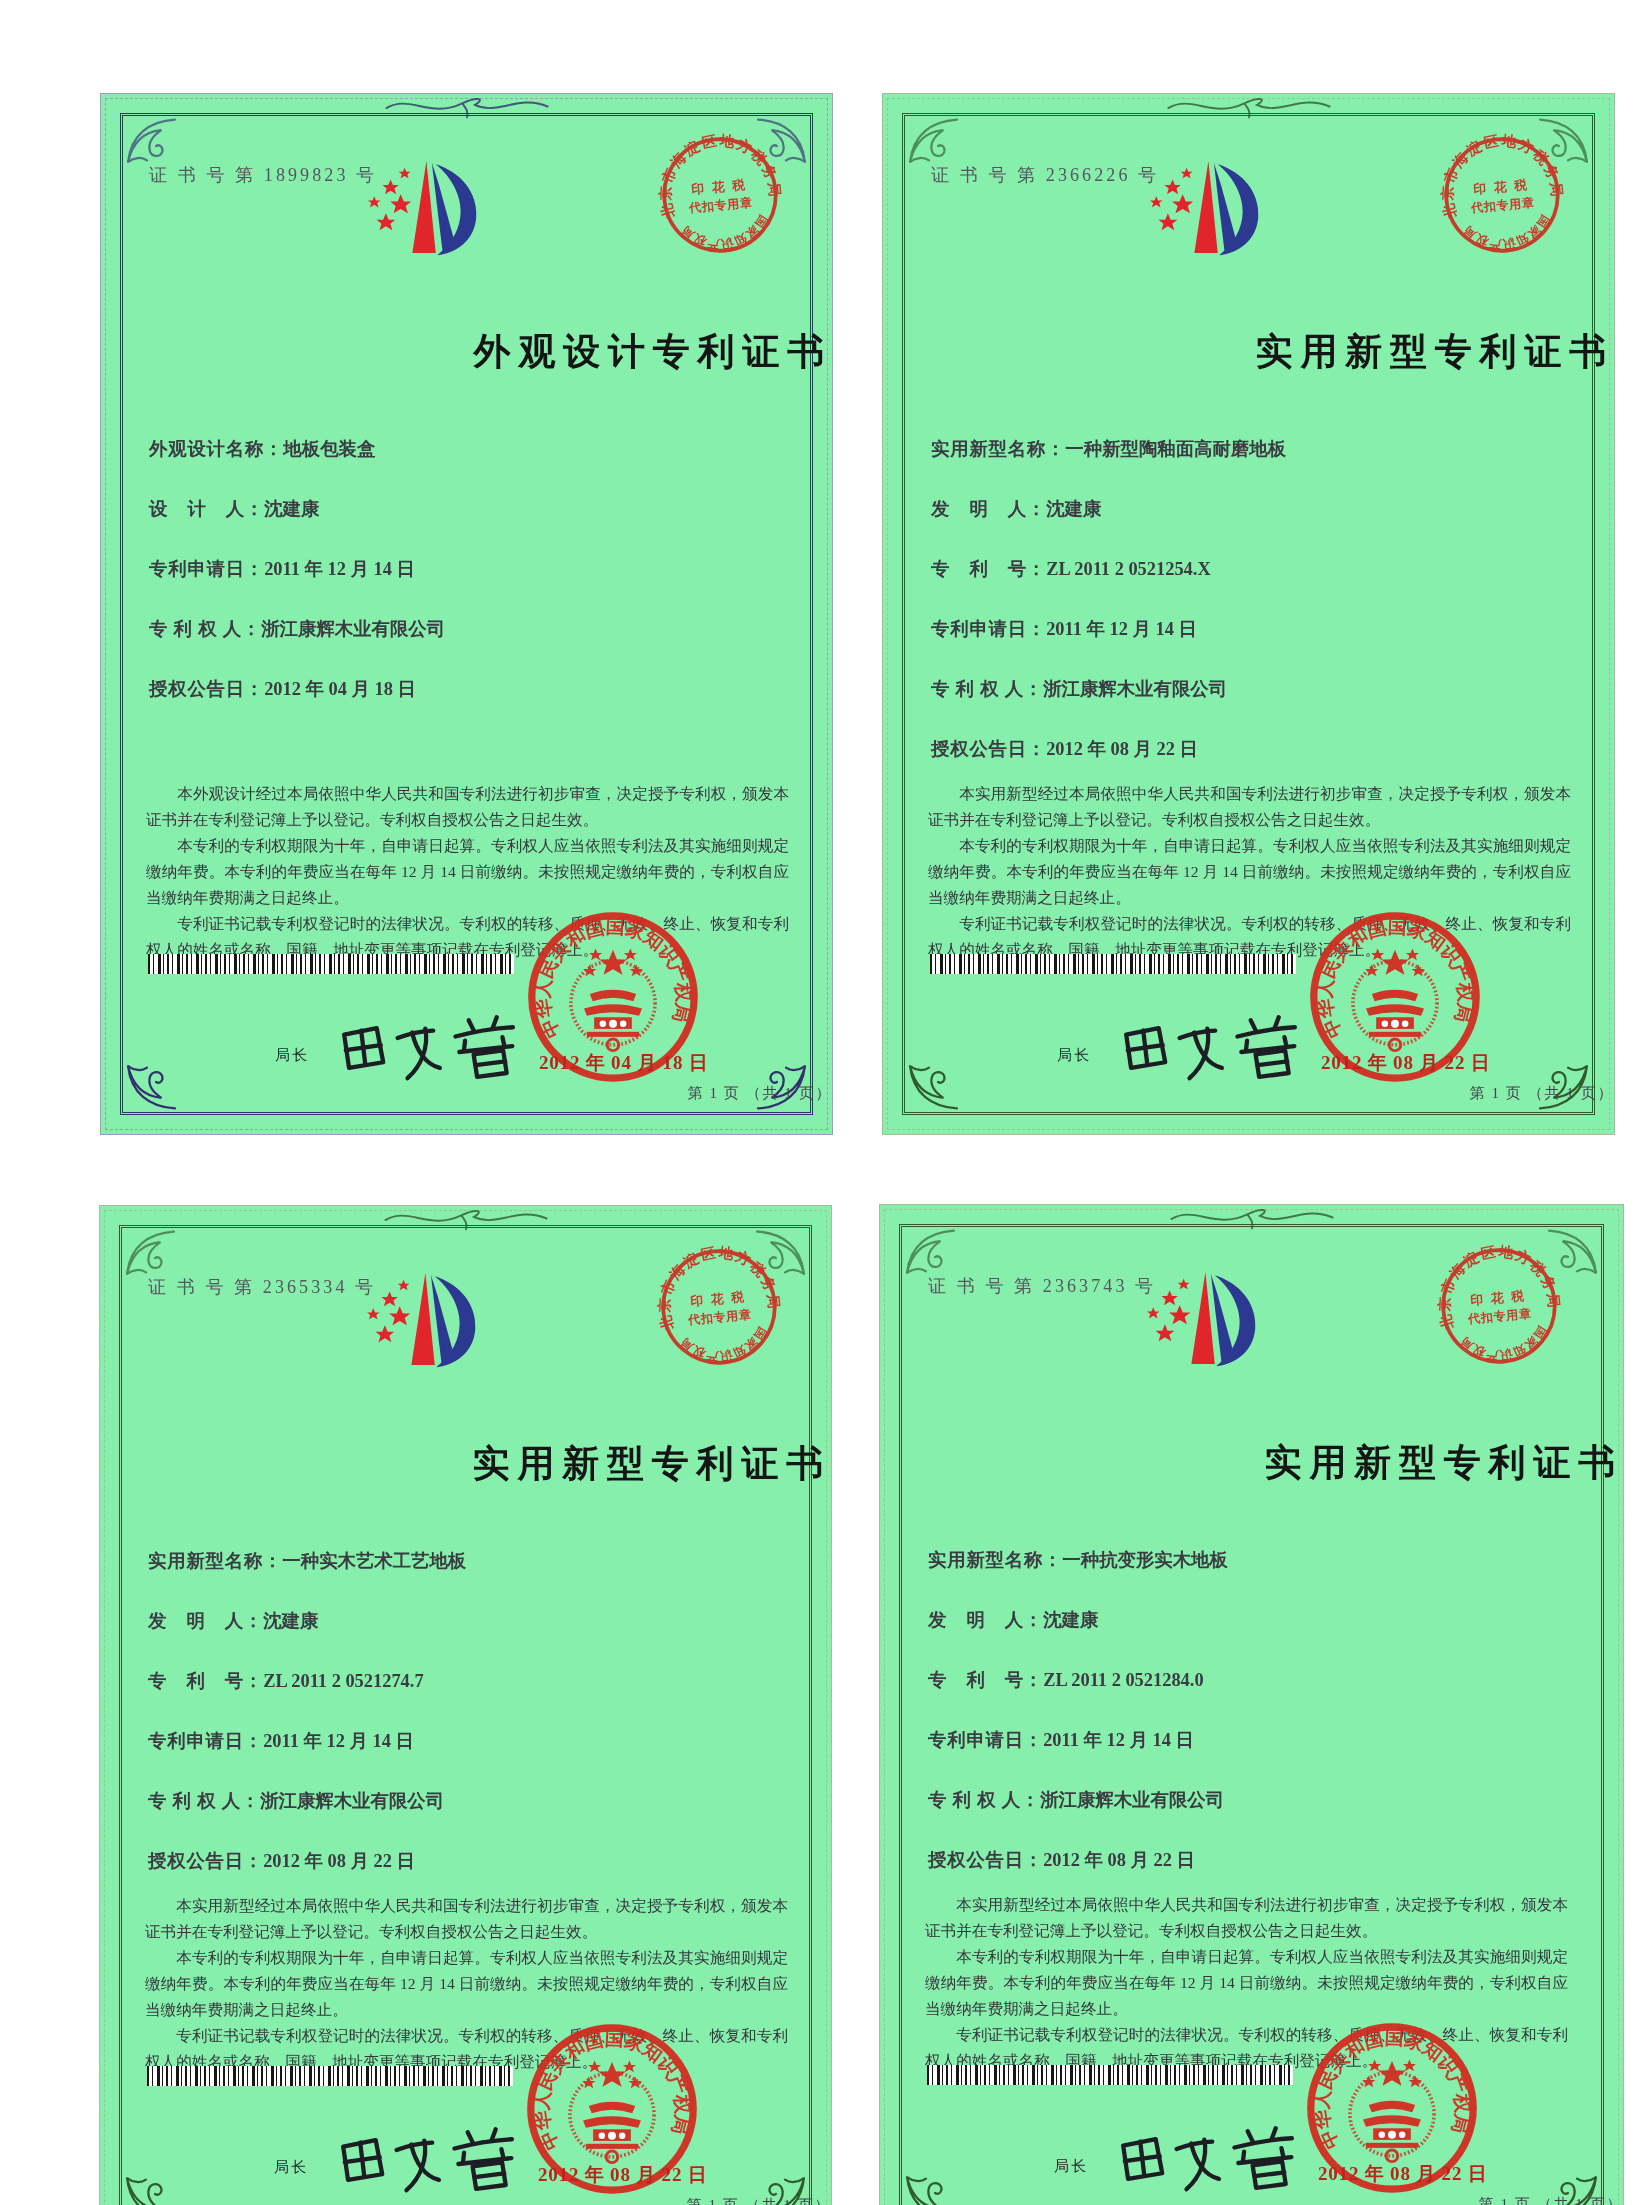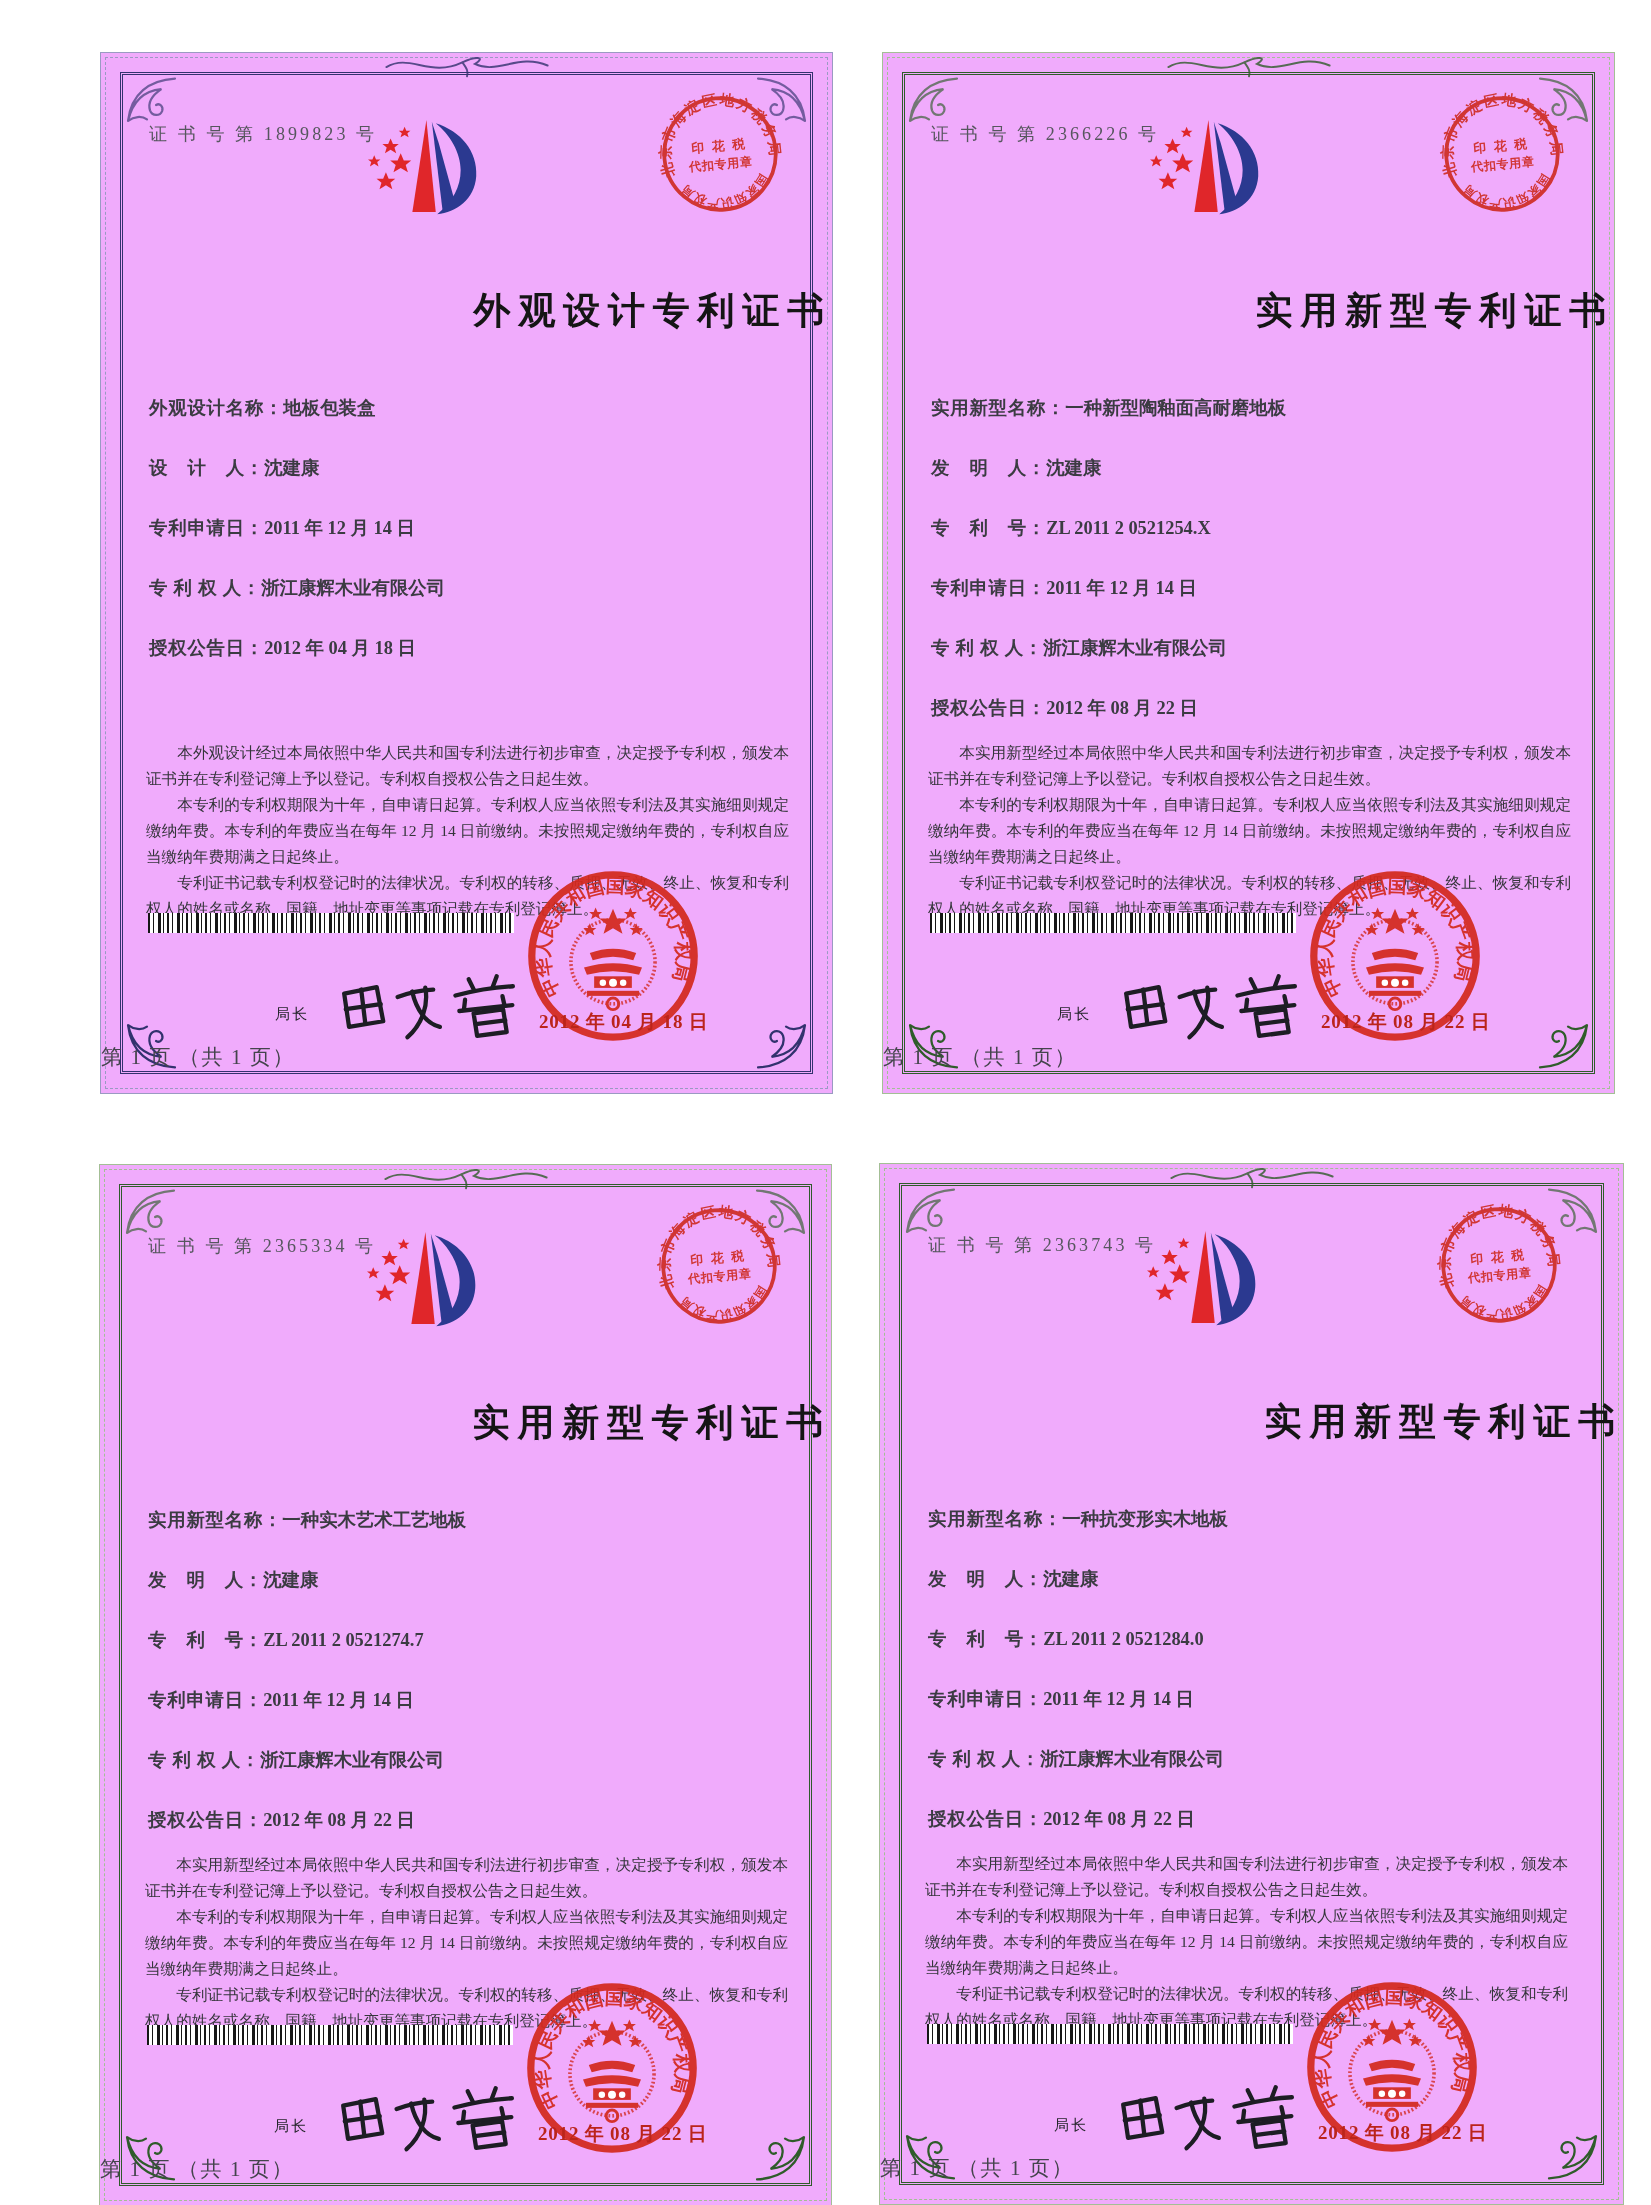--- a/index.html
+++ b/index.html
@@ -1,18 +1,18 @@
 <!DOCTYPE html>
 <html style="font-size:12.5px"><head>
 <meta charset="utf-8">
 <style>
   html,body{margin:0;padding:0;background:#ffffff;}
   .canvas{position:relative;width:1652px;height:2205px;background:#ffffff;overflow:hidden;
           font-family:"Liberation Serif","DejaVu Serif",serif;}
-  .cert{position:absolute;width:731px;height:1040px;background:#f0abfc;border:1.6px solid var(--lc);}
+  .cert{position:absolute;width:731px;height:1040px;background:#86efac;border:1.6px solid var(--lc);margin-top:41px;}
   .cert::before{content:"";position:absolute;inset:3.9px;border:0.8px dashed var(--lc);pointer-events:none;}
   .cert.navy{--fc:#32326e;--lc:#9a9ac2;}
   .cert.green{--fc:#2f5c2a;--lc:#a3bf95;}
   .cert.tl{left:100px;top:52px;}
   .cert.tr{left:882px;top:52px;}
   .cert.bl{left:99px;top:1164px;}
   .cert.br{left:879px;top:1163px;padding-left:12px;}
   .frame{position:absolute;inset:19px;border:3.1px double var(--fc);pointer-events:none;}
   .top-orn{position:absolute;left:50%;top:-3.1px;transform:translateX(-50%);width:188px;height:31px;color:var(--fc);opacity:.8;}
   .curl{position:absolute;width:56px;height:56px;color:var(--fc);}
@@ -32,21 +32,21 @@
         color:#35353b;text-align:justify;}
   .body p{margin:0;text-indent:2em;}
   .barcode{position:absolute;left:47px;top:860px;width:366px;height:19.6px;
     background:repeating-linear-gradient(90deg,#161616 0 2.3px,#fff 2.3px 4.7px,#161616 4.7px 6.3px,#fff 6.3px 10.2px,
     #161616 10.2px 13.3px,#fff 13.3px 15px,#161616 15px 15.6px,#fff 15.6px 19px);}
   .director{position:absolute;left:174px;top:952px;font-size:15px;letter-spacing:2.3px;color:#26262c;}
   .sig{position:absolute;left:236px;top:911px;width:188px;height:86px;transform:rotate(-3deg);}
   .seal{position:absolute;left:425px;top:816px;width:174px;height:174px;}
   .seal-date{position:absolute;left:438px;top:956px;font-size:19px;font-weight:bold;color:#bb241b;
              letter-spacing:0.8px;white-space:nowrap;}
-  .footer{position:absolute;left:0;right:16px;top:990px;text-align:left;font-size:21px;
+  .footer{position:absolute;left:0;right:0;top:990px;text-align:right;font-size:15px;
           letter-spacing:1.6px;color:#44444c;}
   svg text{font-family:"Liberation Serif","DejaVu Serif",serif;}
 </style>
 </head>
 <body>
 
 <svg width="0" height="0" style="position:absolute" aria-hidden="true">
   <defs>
     <path id="star5" d="M0,-10 L2.94,-3.09 L10,-3.09 L4.76,1.18 L6.88,8.09 L0,4 L-6.88,8.09 L-4.76,1.18 L-10,-3.09 L-2.94,-3.09 Z"></path>
     <path id="sealTextArc" d="M48,170.5 A88,88 0 1 1 192,170.5" fill="none"></path>

